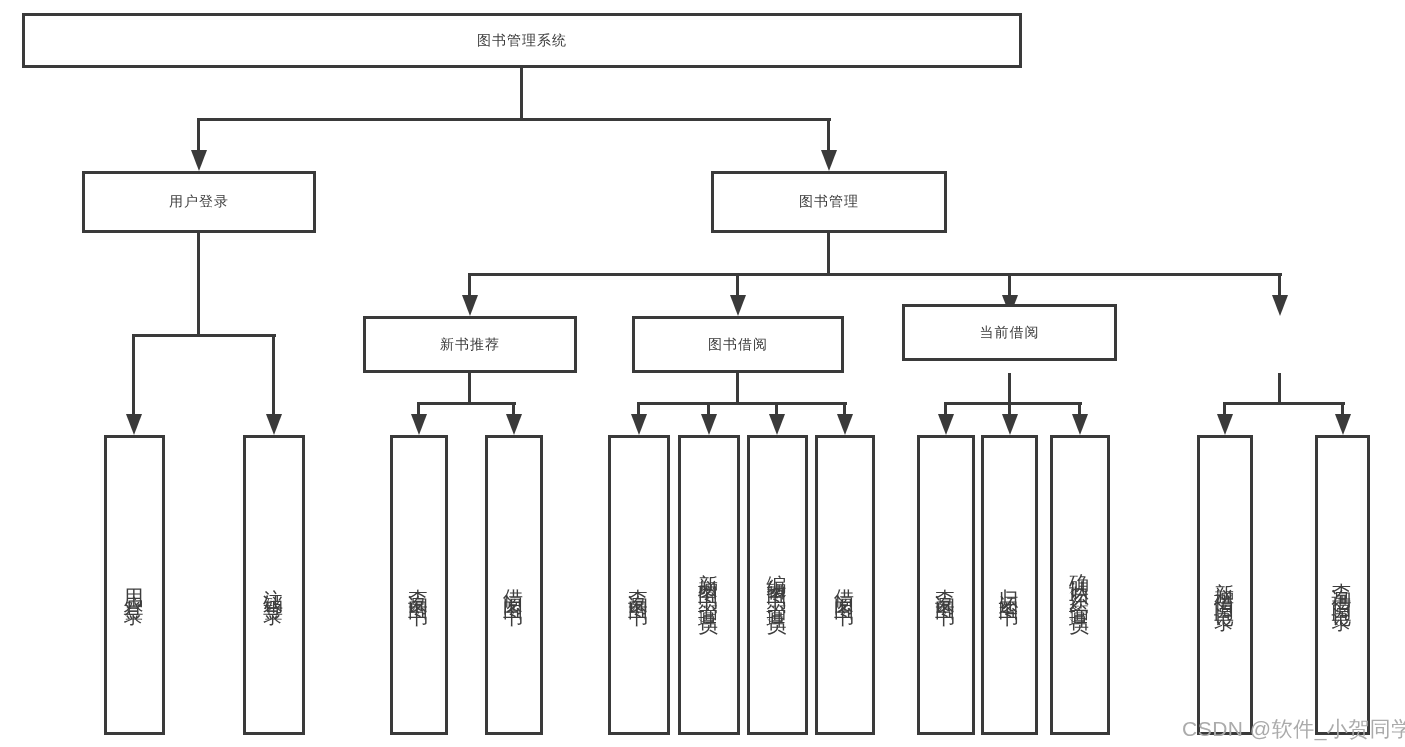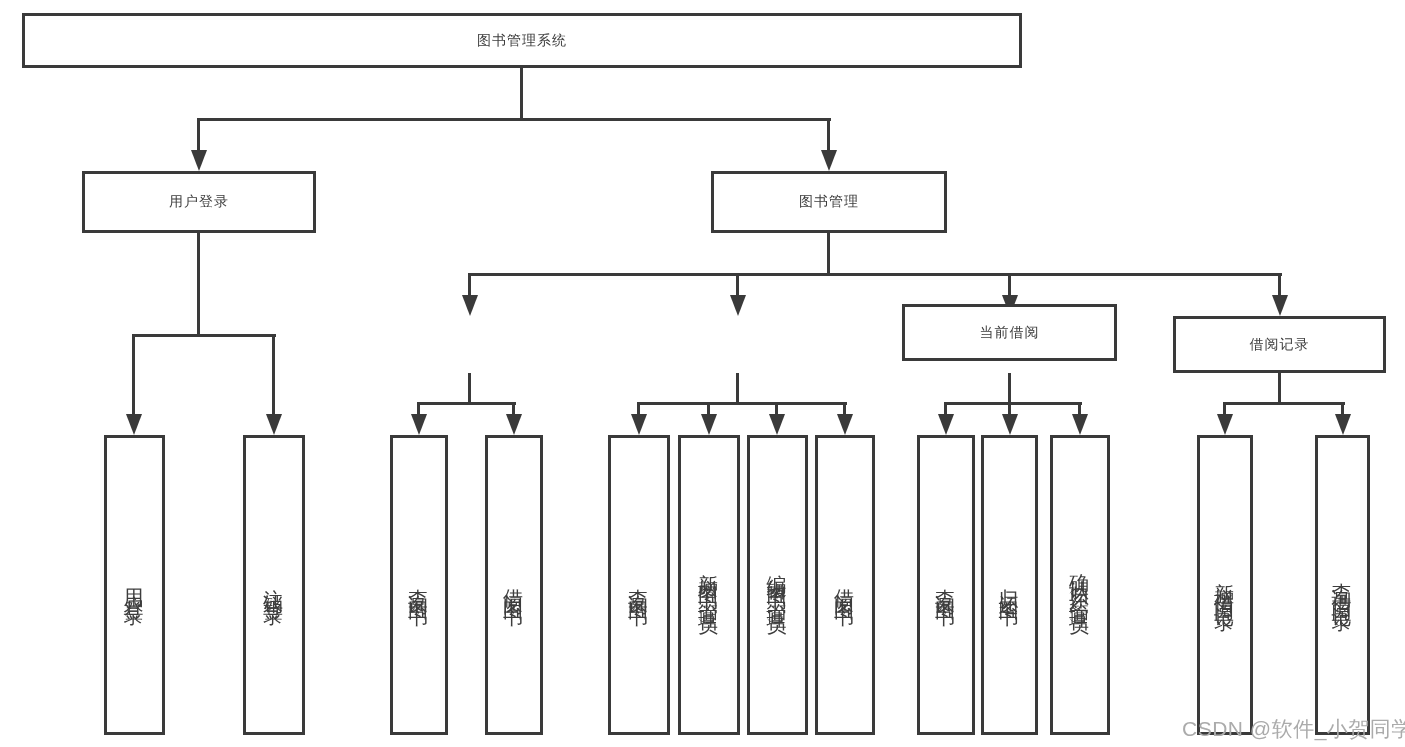--- a/index.html
+++ b/index.html
@@ -68,25 +68,28 @@
     <span>图书管理系统</span>
   </div>
 
   <div class="node hnode" style="left:82px; top:171px; width:234px; height:62px;">
     <span>用户登录</span>
   </div>
   <div class="node hnode" style="left:711px; top:171px; width:236px; height:62px;">
     <span>图书管理</span>
   </div>
 
+  <div class="node hnode" style="left:363px; top:316px; width:214px; height:57px;">
+    <span>新书推荐</span>
+  </div>
+  <div class="node hnode" style="left:632px; top:316px; width:212px; height:57px;">
+    <span>图书借阅</span>
+  </div>
   <div class="node hnode" style="left:902px; top:304px; width:215px; height:57px;">
     <span>当前借阅</span>
-  </div>
-  <div class="node hnode" style="left:1173px; top:316px; width:213px; height:57px;">
-    <span>借阅记录</span>
   </div>
 
   <div class="node leaf" style="left:104px; width:61px;">
     <span class="vtext">用户登录</span>
   </div>
   <div class="node leaf" style="left:243px; width:62px;">
     <span class="vtext">注销登录</span>
   </div>
 
   <div class="node leaf" style="left:390px; width:58px;">

